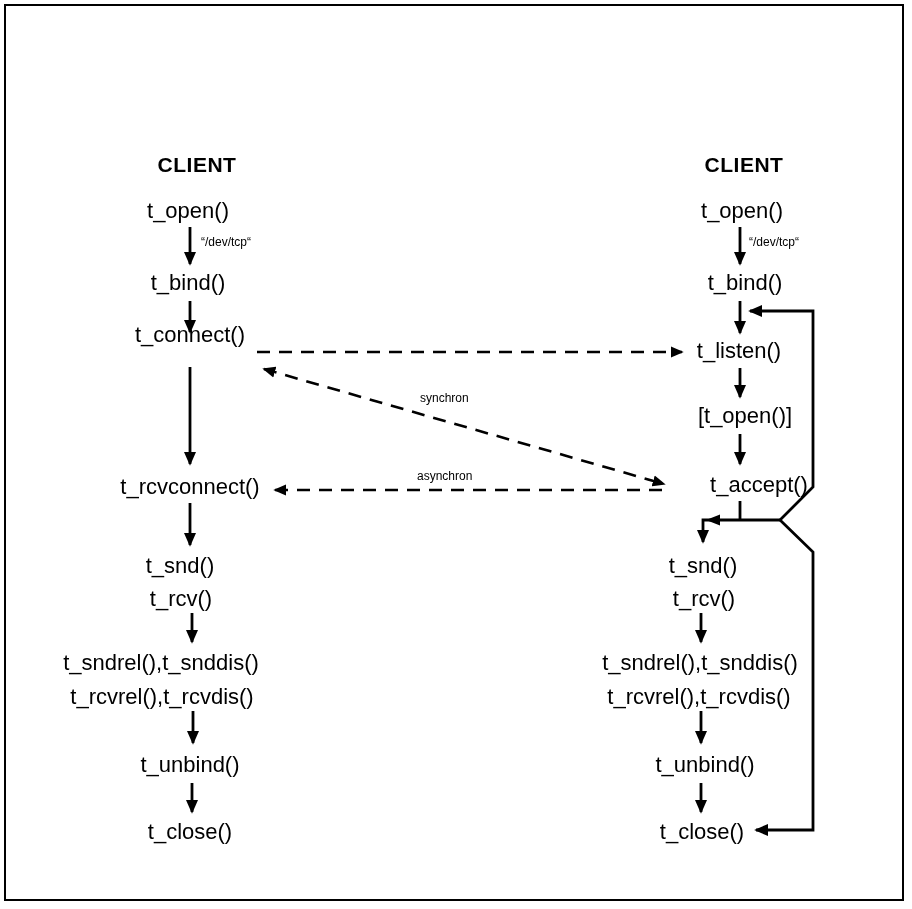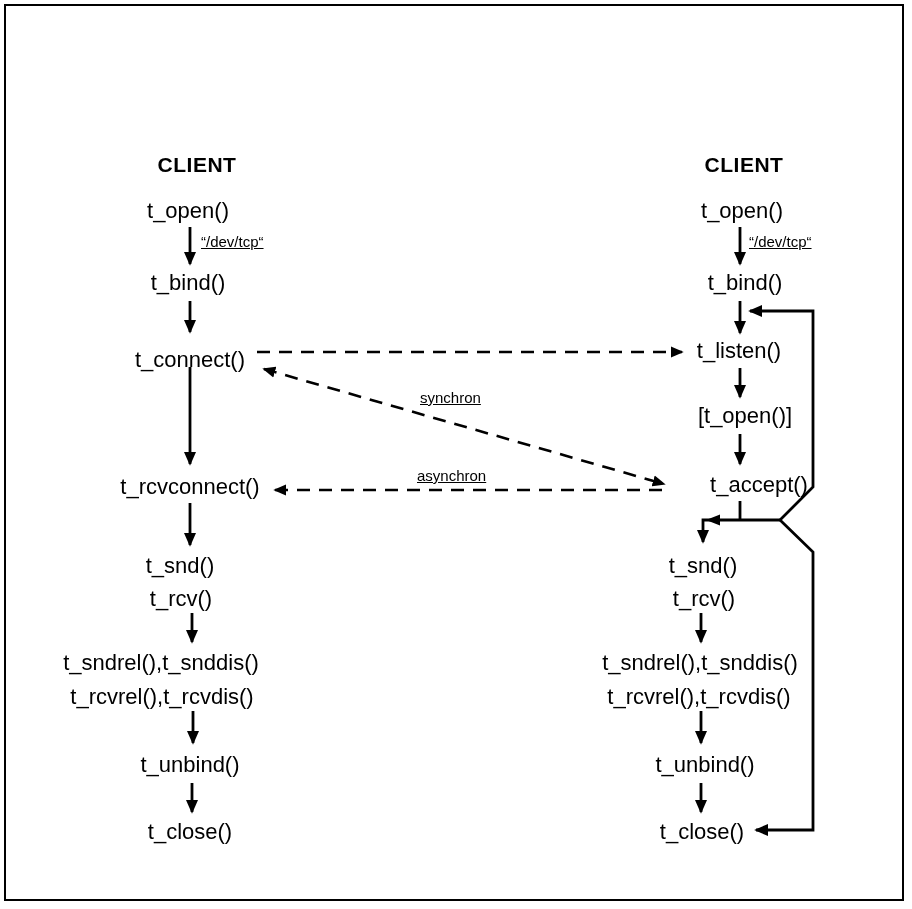--- a/index.html
+++ b/index.html
@@ -7,21 +7,21 @@
     width:912px;height:909px;position:relative;overflow:hidden;
     font-family:"Liberation Sans", sans-serif;color:#000;
   }
   .frame{position:absolute;left:4px;top:4px;width:900px;height:897px;
     border:2px solid #000;box-sizing:border-box;background:#fff;}
   .title{position:absolute;left:455px;top:38px;transform:translateX(-50%);
     text-align:center;font-weight:bold;font-size:19.5px;line-height:24px;white-space:nowrap;}
   .node{position:absolute;transform:translateX(-50%);white-space:nowrap;
     font-size:22px;line-height:23px;}
   .hdr{font-weight:bold;font-size:21px;letter-spacing:.5px;text-align:center;}
-  .small{position:absolute;font-size:15px;line-height:18px;white-space:nowrap;text-decoration:underline;}
+  .small{position:absolute;font-size:12px;line-height:18px;white-space:nowrap;}
   svg.layer{position:absolute;left:0;top:0;width:912px;height:909px;}
   svg .ln{stroke:#000;stroke-width:2.8;fill:none;}
   svg .dl{stroke:#000;stroke-width:2.6;fill:none;stroke-dasharray:13 9;}
 </style>
 </head>
 <body>
 
 <div class="frame"></div>
 
 <svg class="layer" viewBox="0 0 912 909">
@@ -57,21 +57,21 @@
   <path class="dl" d="M662 490 H275" marker-end="url(#ah)"></path>
 </svg>
 
 <div class="title">
 </div>
 
 <div class="node hdr" style="left:197px;top:153px;">CLIENT</div>
 <div class="node" style="left:188px;top:199px;">t_open()</div>
 <div class="small" style="left:201px;top:233px;">“/dev/tcp“</div>
 <div class="node" style="left:188px;top:271px;">t_bind()</div>
-<div class="node" style="left:190px;top:348px;">t_connect()</div>
+<div class="node" style="left:190px;top:323px;">t_connect()</div>
 <div class="node" style="left:190px;top:475px;">t_rcvconnect()</div>
 <div class="node" style="left:180px;top:554px;">t_snd()</div>
 <div class="node" style="left:181px;top:587px;">t_rcv()</div>
 <div class="node" style="left:161px;top:651px;">t_sndrel(),t_snddis()</div>
 <div class="node" style="left:162px;top:685px;">t_rcvrel(),t_rcvdis()</div>
 <div class="node" style="left:190px;top:753px;">t_unbind()</div>
 <div class="node" style="left:190px;top:820px;">t_close()</div>
 
 <div class="node hdr" style="left:744px;top:153px;">CLIENT</div>
 <div class="node" style="left:742px;top:199px;">t_open()</div>

